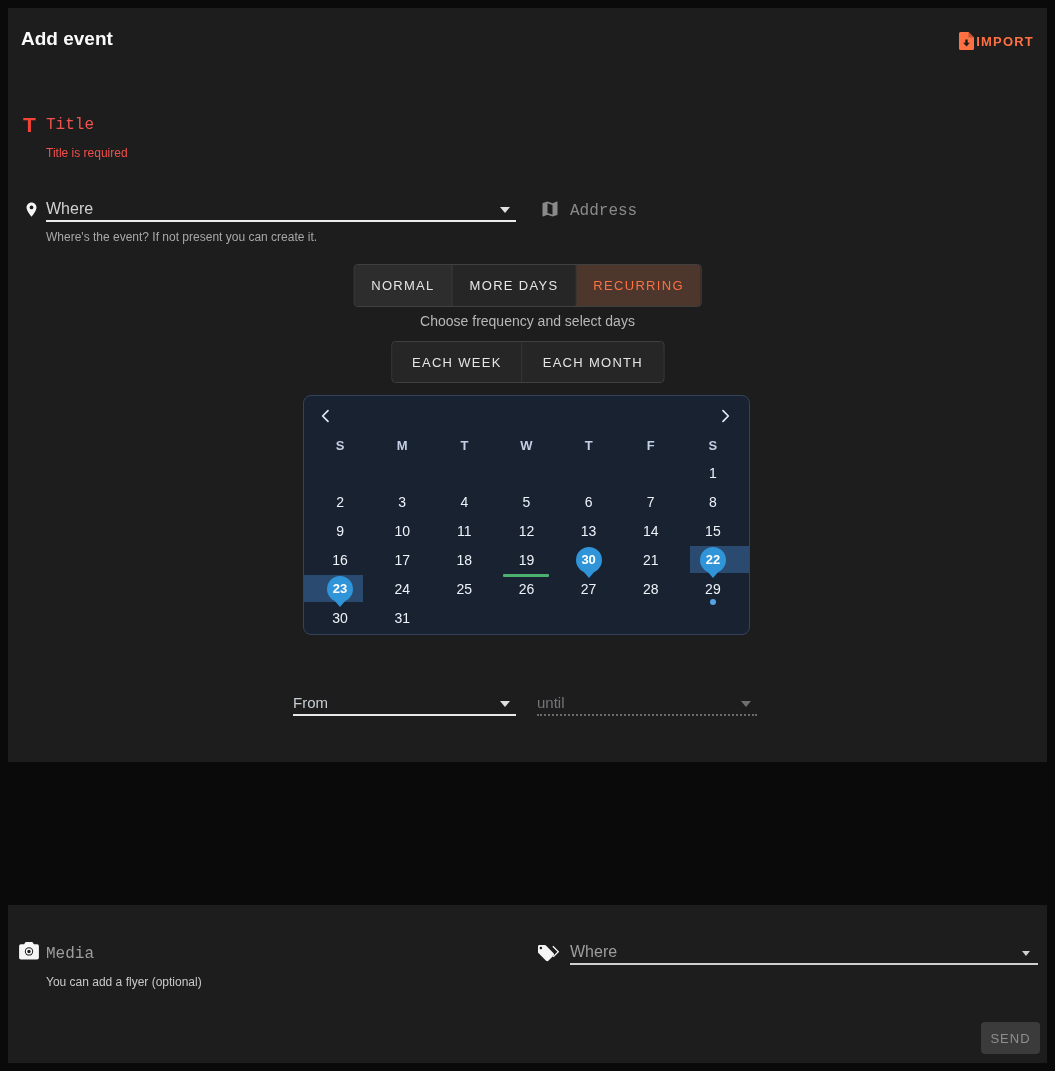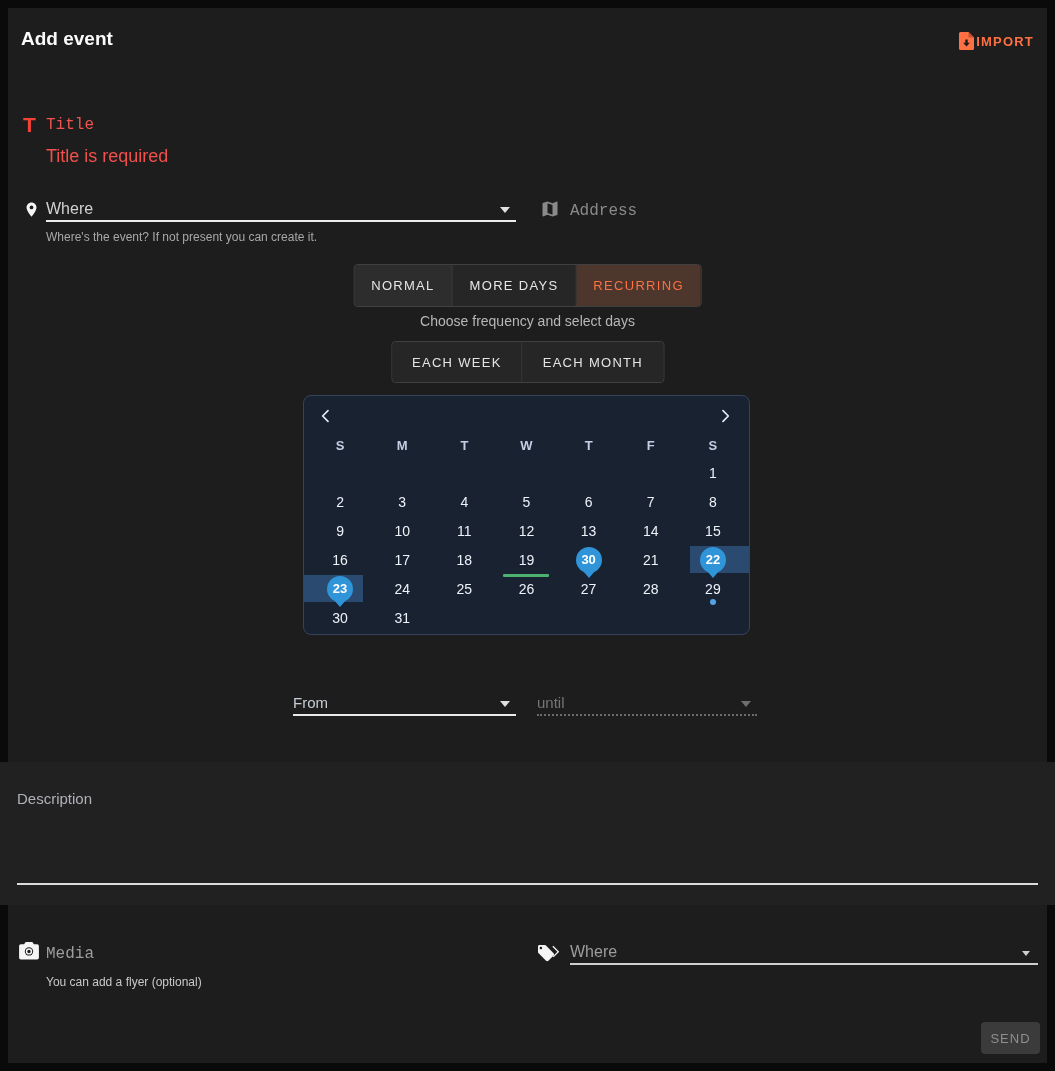--- a/index.html
+++ b/index.html
@@ -15,21 +15,21 @@
 
   .import-btn { position:absolute; right:13px; top:24px; display:flex; align-items:center; gap:2px;
     background:none; border:none; cursor:pointer; color:#ff7043; font-family:inherit;
     font-size:13px; font-weight:600; letter-spacing:1.2px; }
 
   .t-icon { position:absolute; left:15px; top:106px; font-size:21px; font-weight:700; color:#f44336; line-height:1; }
 
   input.field { position:absolute; background:transparent; border:none; outline:none; font-family:Liberation Mono, monospace; font-size:16px; color:#e0e0e0; height:26px; }
   .title-input { left:38px; top:104px; width:992px; border-bottom:2px solid #f44336; color:#ef5350; }
   .title-input::placeholder { color:#ef5350; opacity:1; }
-  .title-error { position:absolute; left:38px; top:138px; font-size:18px; color:#f2504b; }
+  .title-error { position:absolute; left:38px; top:138px; font-size:12px; color:#f2504b; }
 
   .pin-icon { position:absolute; left:15px; top:191px; }
   .select { position:absolute; height:24px; }
   .select .sel-label { position:absolute; left:0; top:2px; font-size:16px; }
   .arrow-down { position:absolute; width:0; height:0; border-left:5px solid transparent; border-right:5px solid transparent; border-top:6px solid #e0e0e0; }
   .where-select { left:38px; top:190px; width:470px; border-bottom:2px solid #ececec; }
   .where-select .sel-label { color:#d2d2d2; }
   .where-select .arrow-down { right:6px; top:9px; }
   .where-helper { position:absolute; left:38px; top:222px; font-size:12px; color:#a8a8a8; }
 
@@ -310,24 +310,20 @@
     <div class="select from-select">
       <span class="sel-label">From</span>
       <span class="arrow-down"></span>
     </div>
     <div class="select until-select">
       <span class="sel-label">until</span>
       <span class="arrow-down"></span>
     </div>
   </div>
 
-  <div class="stripe">
-    <div class="desc-label">Description</div>
-    <div class="desc-line"></div>
-  </div>
 
   <div class="card card-bottom">
     <svg class="camera-icon" width="22" height="18" viewBox="0 0 24 20">
       <path d="M8.3 0h7.4l1.8 2.5H21A2 2 0 0 1 23 4.5v13a2 2 0 0 1-2 2H3a2 2 0 0 1-2-2v-13a2 2 0 0 1 2-2h3.5z" fill="#f5f5f5"></path>
       <circle cx="12" cy="10.5" r="4.6" fill="#1d1d1d"></circle>
       <circle cx="12" cy="10.5" r="2.7" fill="none" stroke="#f5f5f5" stroke-width="1.6"></circle>
     </svg>
     <input class="field media-input" placeholder="Media" style="">
     <div class="media-helper">You can add a flyer (optional)</div>
 

